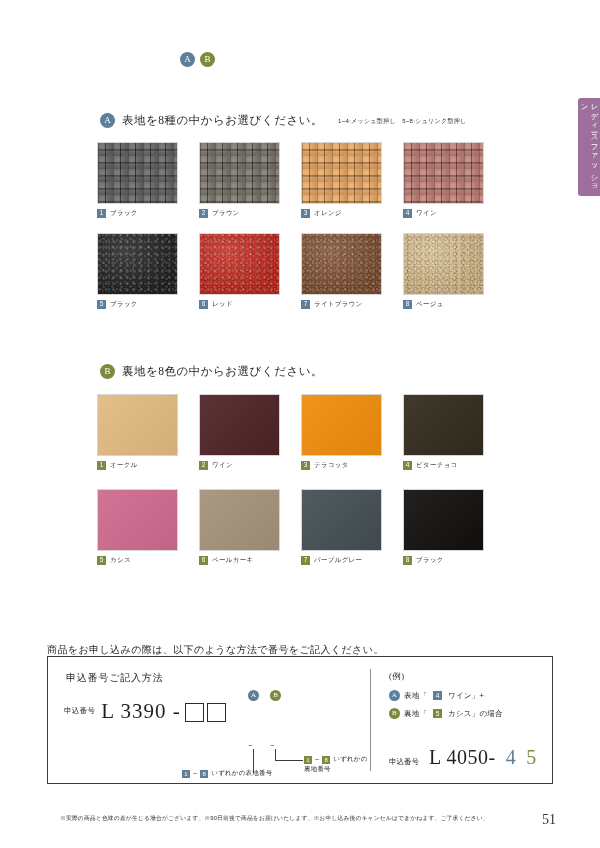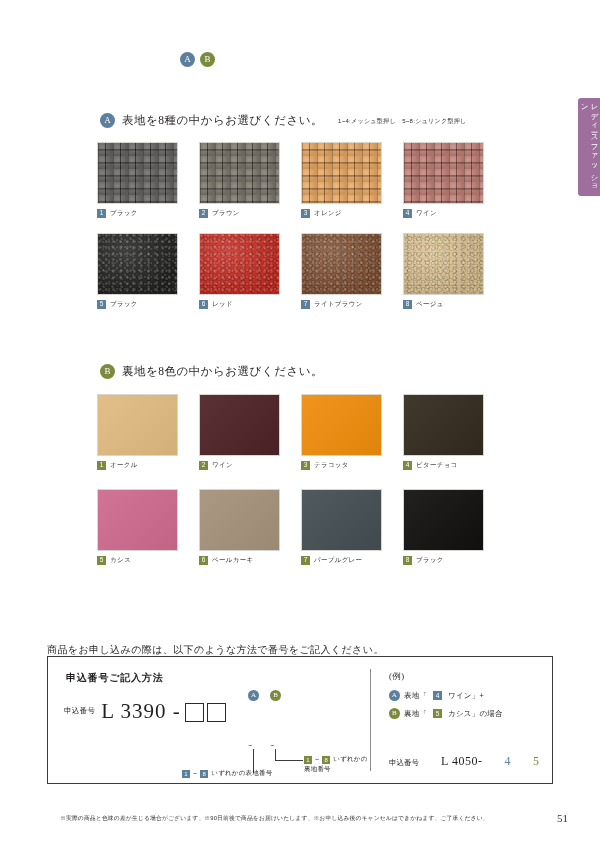--- a/index.html
+++ b/index.html
@@ -126,21 +126,21 @@
   .order-box {
     position: absolute; left: 47px; top: 656px;
     width: 506px; height: 128px;
     border: 1px solid #3b3b3b;
     display: flex;
   }
   .ob-left { width: 322px; position: relative; padding: 14px 0 0 18px; }
   .ob-div { width: 1px; background: #8e8e8e; margin: 12px 0; }
   .ob-right { flex: 1; position: relative; padding: 14px 0 0 18px; }
 
-  .ob-title { font-size: 10px; letter-spacing: .8px; font-weight: bold; }
+  .ob-title { font-size: 10px; letter-spacing: .8px; }
 
   .appl { position: absolute; left: 16px; top: 44px; display: flex; align-items: flex-end; }
   .appl .lbl { font-size: 7.5px; font-family:"Liberation Sans", sans-serif; padding-bottom: 6px; letter-spacing:.3px;}
   .appl .code { font-size: 21px; letter-spacing: 1px; margin-left: 6px; line-height: 1; }
   .boxes { display: flex; gap: 3px; margin-left: 4px; }
   .ebox { width: 19px; height: 19px; border: 1.3px solid #2b2b2b; background: #fff; }
 
   .ab-over { position: absolute; left: 200px; top: 33px; display: flex; gap: 11px; }
 
   .tick { position: absolute; font-size: 7px; color: #555; font-family:"Liberation Sans",sans-serif; }
@@ -158,33 +158,33 @@
   .ex-title { font-size: 8.5px; letter-spacing: .4px; }
   .ex-line { display: flex; align-items: center; gap: 4px; margin-top: 7px;
              font-size: 7.5px; font-family:"Liberation Sans", sans-serif; letter-spacing:.2px; }
   .ex-line .nb { width: 9px; height: 9px; display:inline-flex; align-items:center; justify-content:center;
                  color:#fff; font-size:6.5px; margin: 0 2px; }
   .ex-line .nb.a { background:#5c7f9b; }
   .ex-line .nb.b { background:#7c8a3e; }
 
   .ex-code { position: absolute; left: 18px; bottom: 14px; display: flex; align-items: baseline; }
   .ex-code .lbl { font-size: 7.5px; font-family:"Liberation Sans",sans-serif; }
-  .ex-code .big { font-size: 12px; margin-left: 22px; letter-spacing: .5px; }
+  .ex-code .big { font-size: 20px; margin-left: 10px; letter-spacing: .5px; }
   .ex-code .d1 { color: #5c7f9b; }
   .ex-code .d2 { color: #7c8a3e; }
 
   
   .footer {
     position: absolute; left: 60px; top: 814px; width: 460px;
     font-size: 5.8px; letter-spacing: .15px;
     font-family: "Liberation Sans", sans-serif; color: #333;
   }
   .pageno {
-    position: absolute; right: 32px; top: 812px;
-    font-size: 11px; color: #333;
+    position: absolute; right: 44px; top: 812px;
+    font-size: 14px; color: #333;
   }
 </style>
 </head>
 <body>
 
 <div class="page">
 
   <div class="side-tab">
     <span>レディースファッション</span>
   </div>

